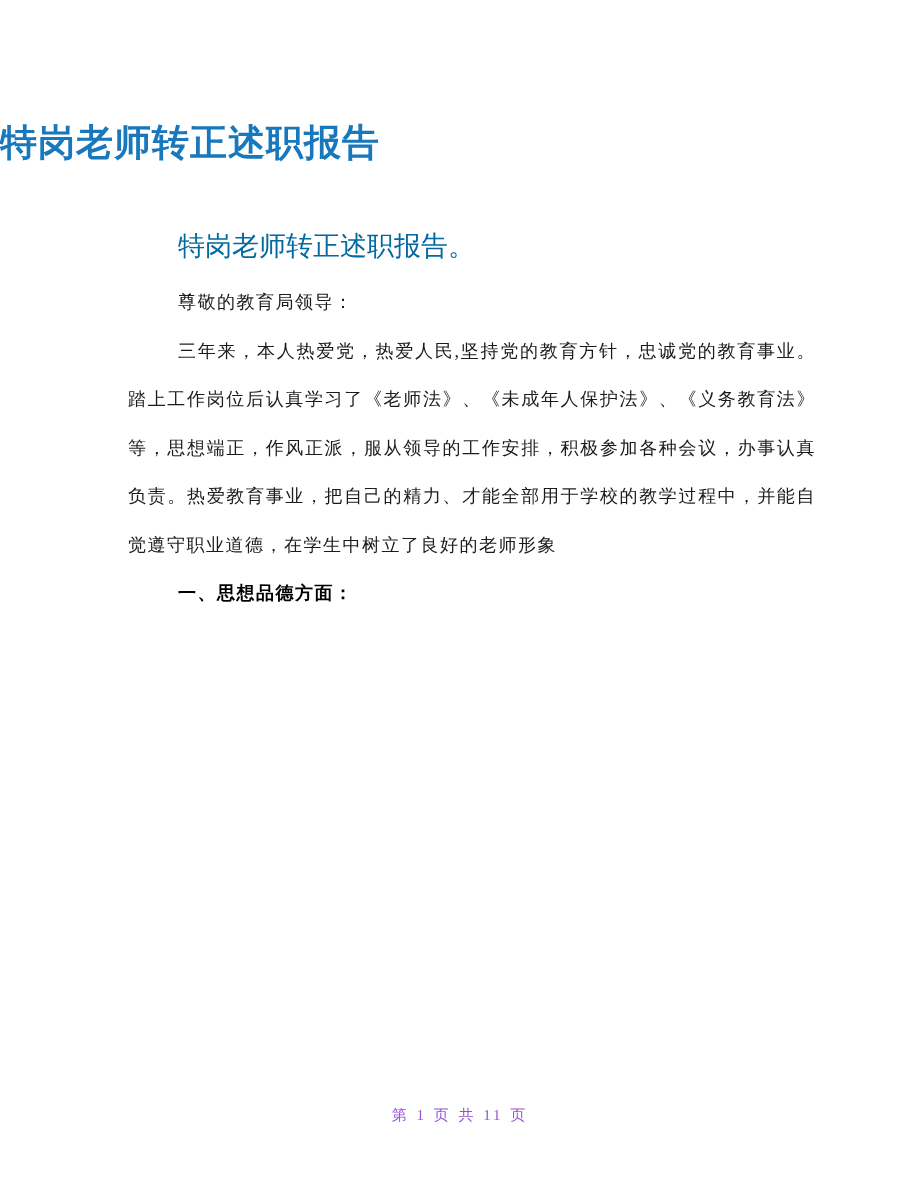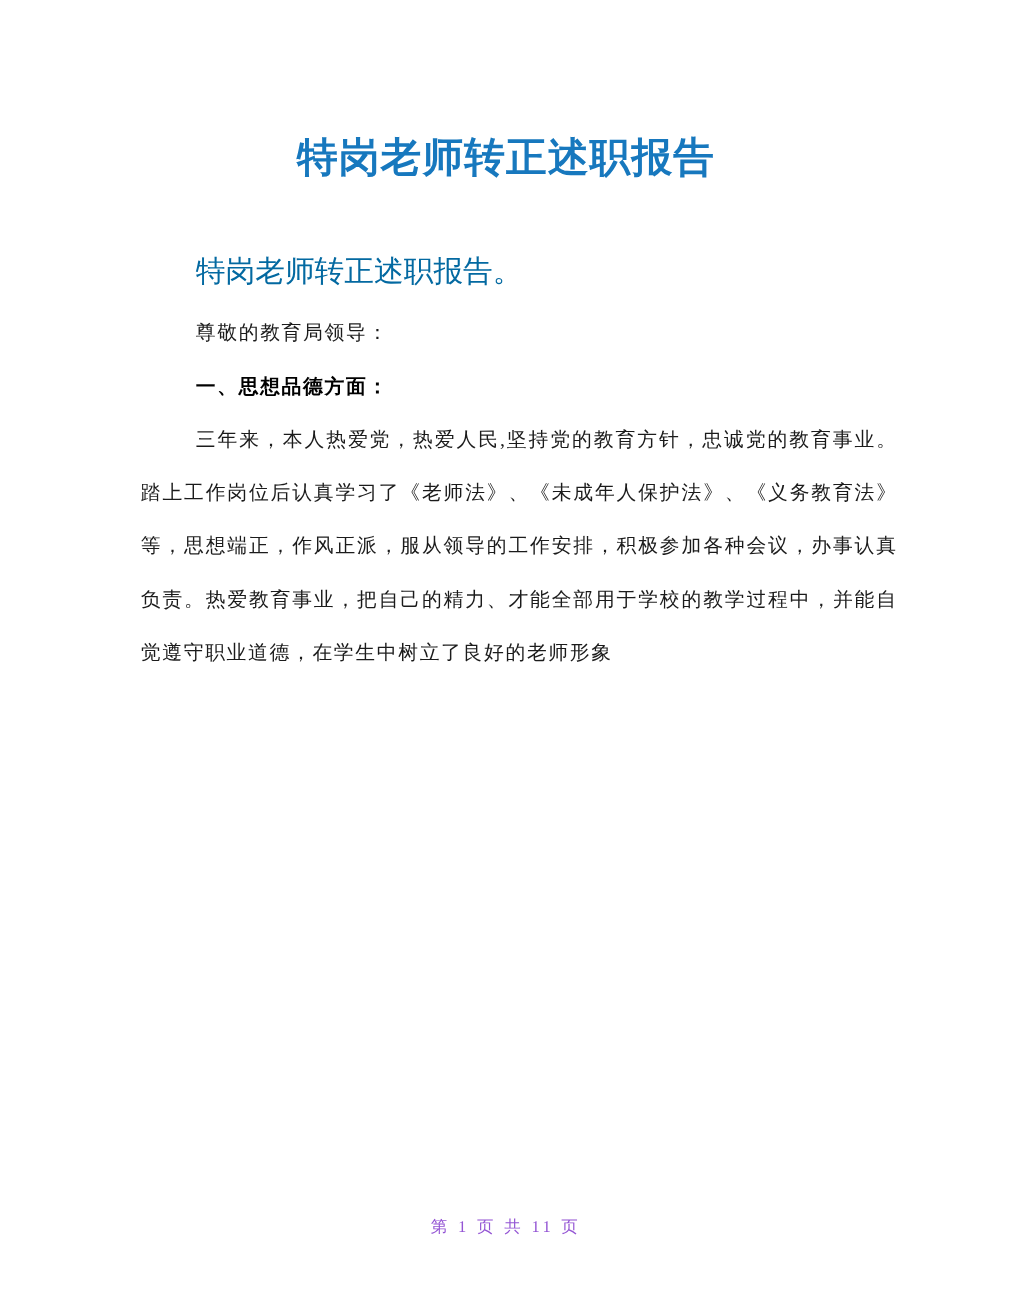--- a/index.html
+++ b/index.html
@@ -11,21 +11,20 @@
     position: relative;
     width: 920px;
     height: 1191px;
     background: #ffffff;
     overflow: hidden;
     font-family: "Liberation Serif", serif;
   }
   .doc-title {
     margin: 0;
     padding-top: 118px;
-    text-align: center;
     font-family: "Liberation Sans", sans-serif;
     font-weight: bold;
     font-size: 37px;
     letter-spacing: 1px;
     color: #1778BE;
   }
   .doc-subtitle {
     margin: 62px 104px 16px 128px;
     font-family: "Liberation Sans", sans-serif;
     font-weight: normal;
@@ -64,18 +63,18 @@
 <body>
 
 <div class="page">
   <h1 class="doc-title">特岗老师转正述职报告</h1>
 
   <p class="doc-subtitle">特岗老师转正述职报告。</p>
 
   <p class="body-text">尊敬的教育局领导：</p>
 
 
+  <p class="body-text">三年来，本人热爱党，热爱人民,坚持党的教育方针，忠诚党的教育事业。踏上工作岗位后认真学习了《老师法》、《未成年人保护法》、《义务教育法》等，思想端正，作风正派，服从领导的工作安排，积极参加各种会议，办事认真负责。热爱教育事业，把自己的精力、才能全部用于学校的教学过程中，并能自觉遵守职业道德，在学生中树立了良好的老师形象</p>
+
   <p class="body-text bold">一、思想品德方面：</p>
-
-  <p class="body-text">三年来，本人热爱党，热爱人民,坚持党的教育方针，忠诚党的教育事业。踏上工作岗位后认真学习了《老师法》、《未成年人保护法》、《义务教育法》等，思想端正，作风正派，服从领导的工作安排，积极参加各种会议，办事认真负责。热爱教育事业，把自己的精力、才能全部用于学校的教学过程中，并能自觉遵守职业道德，在学生中树立了良好的老师形象</p>
 
   <div class="page-footer">第 1 页 共 11 页</div>
 </div>
 
 </body></html>

